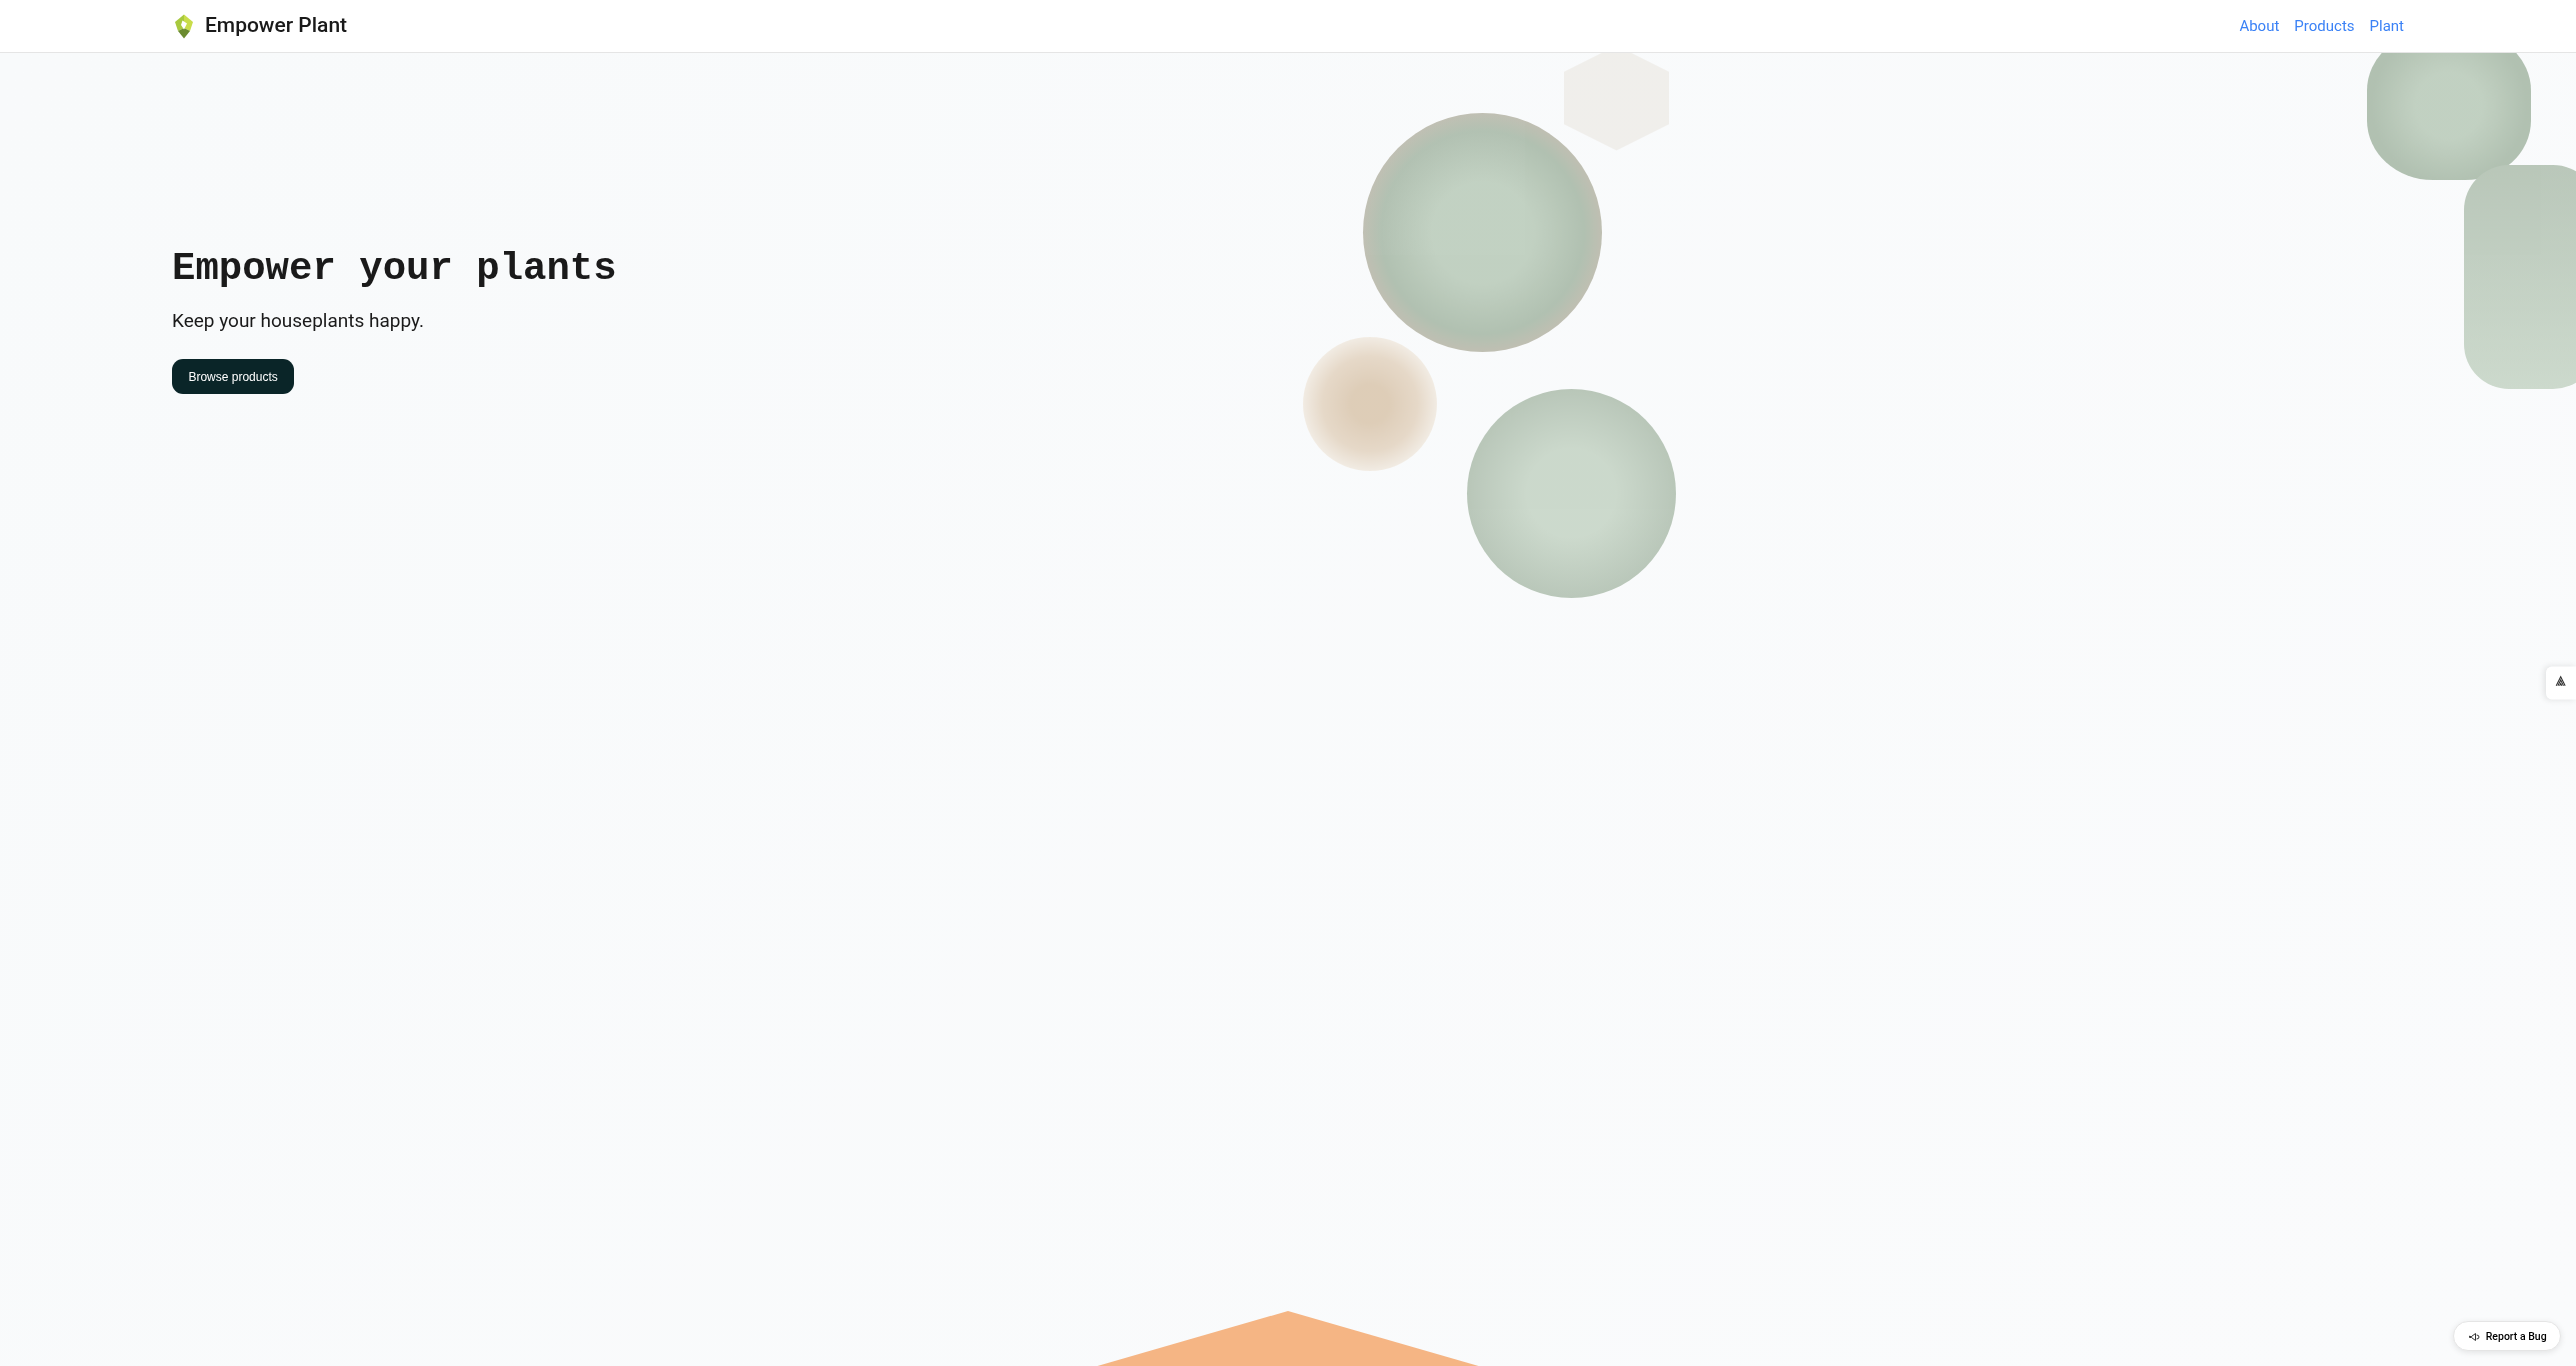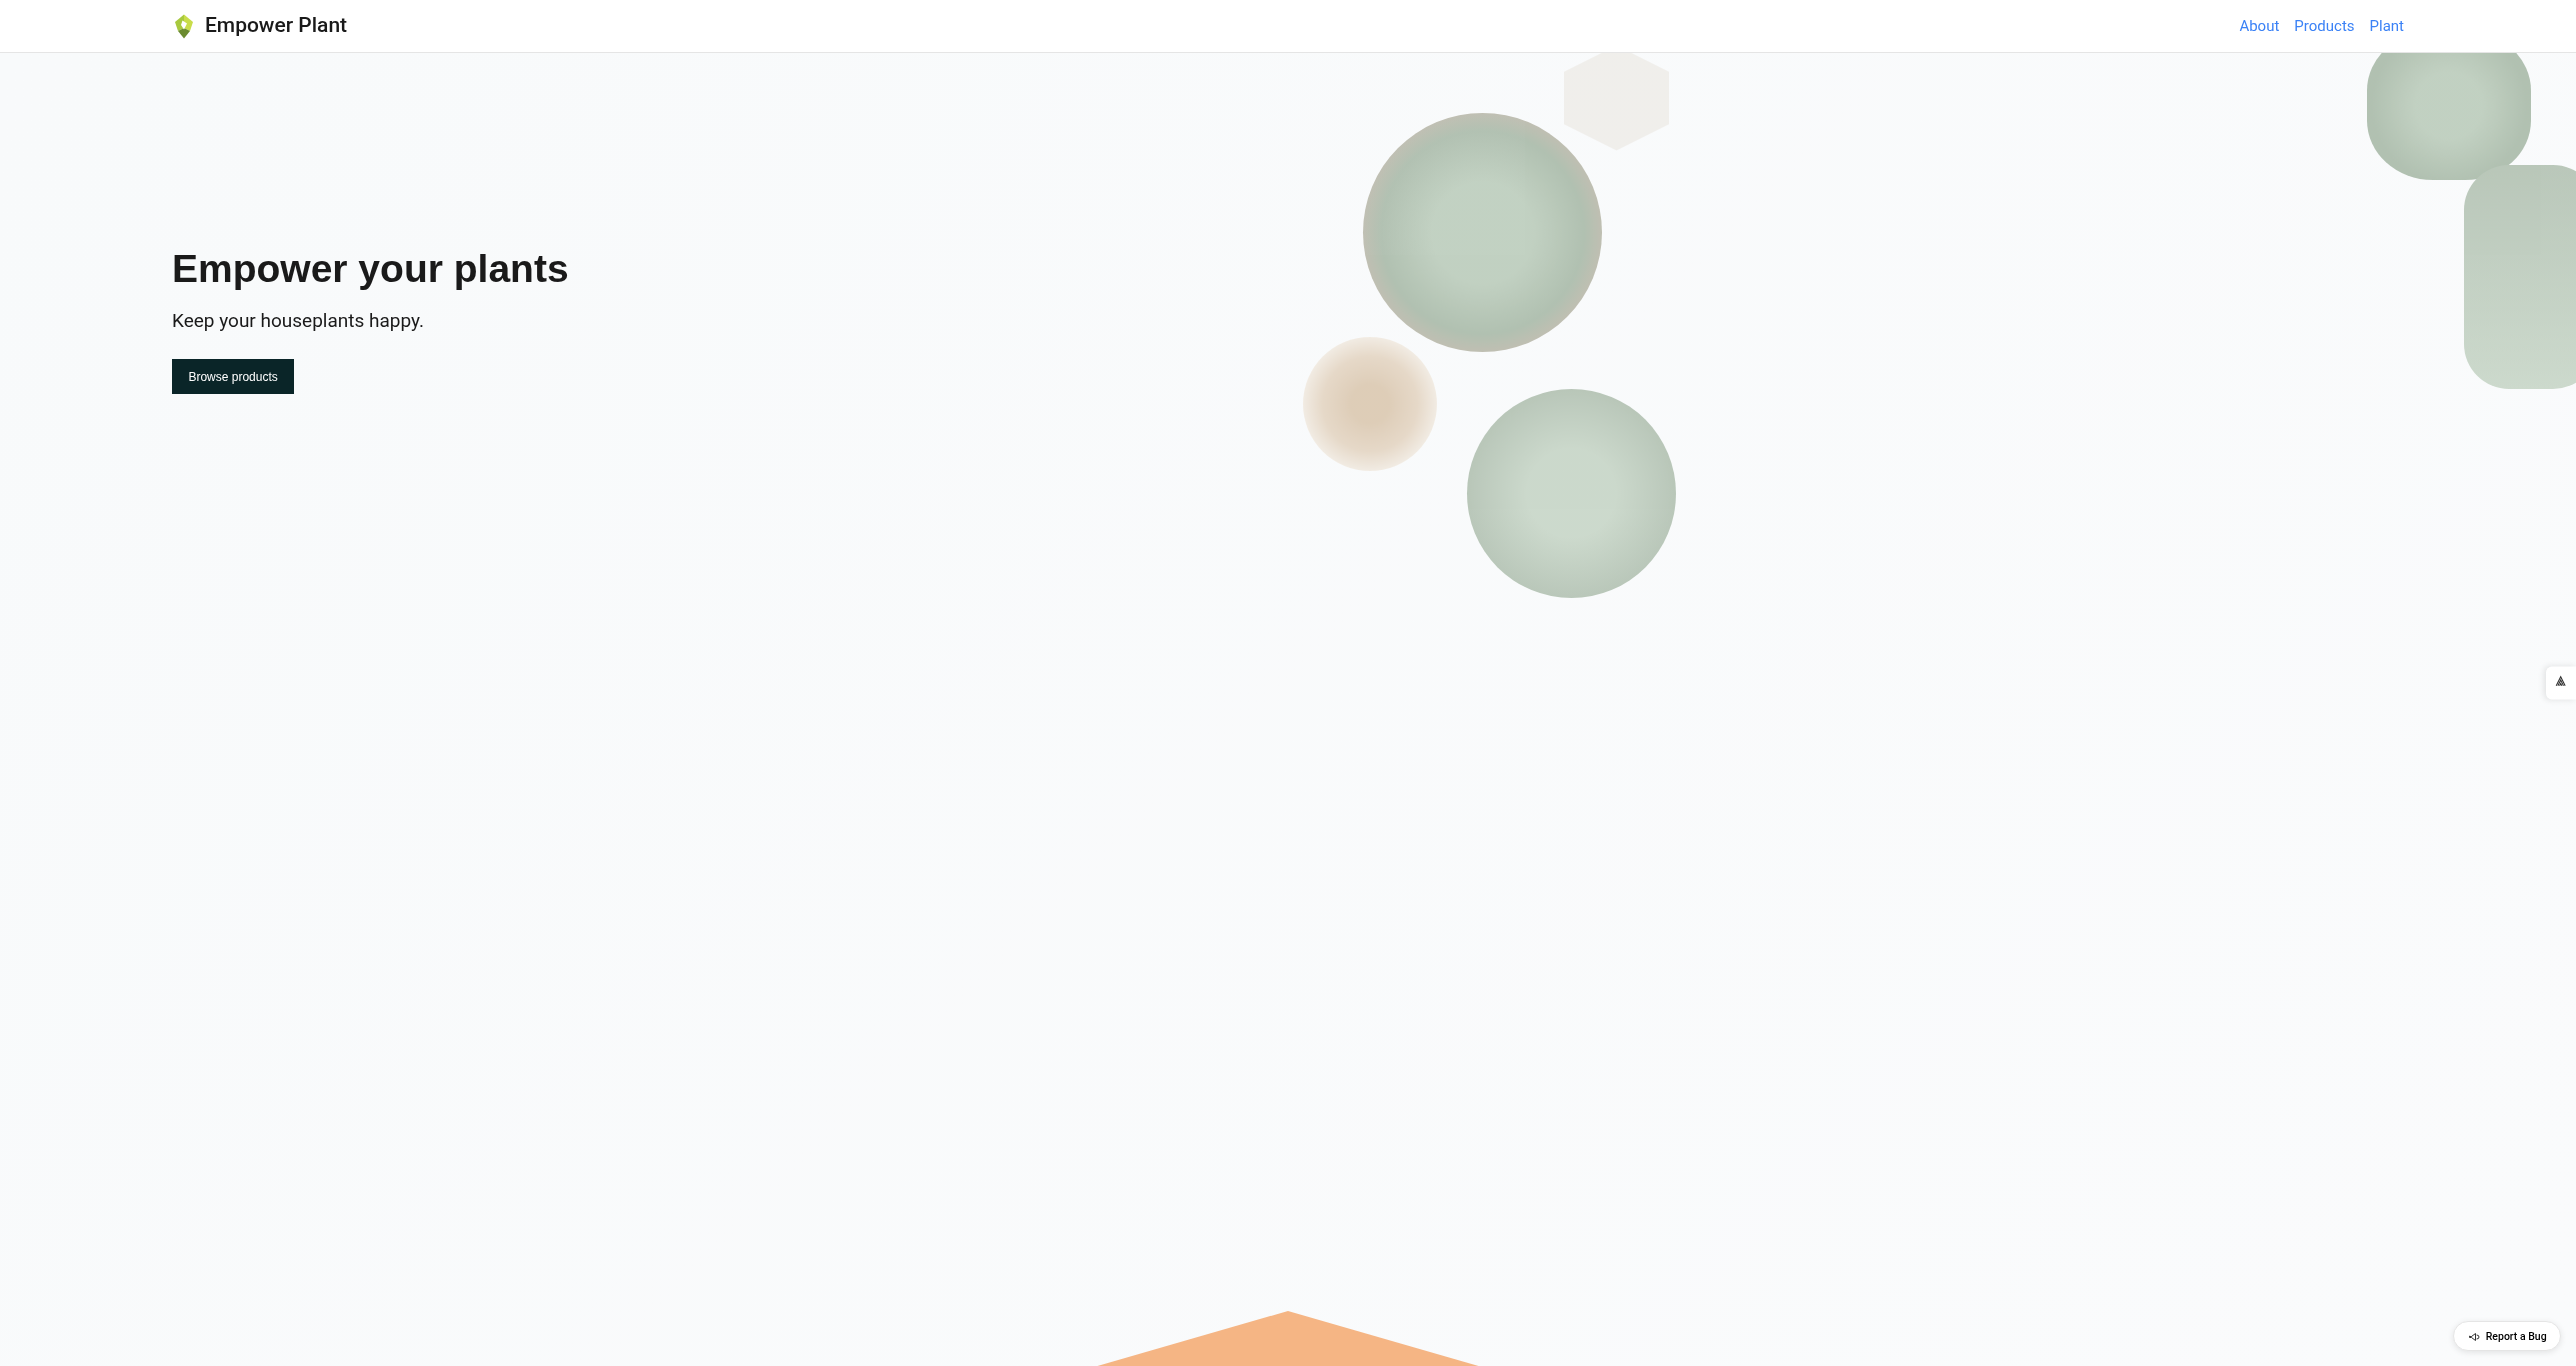--- a/index.html
+++ b/index.html
@@ -136,42 +136,42 @@
     }
     
     .hero-content {
       position: absolute;
       left: 172px;
       top: 194px;
       z-index: 5;
     }
     
     .hero-title {
-      font-family: Liberation Sans, sans-serif;
+      font-family: Liberation Mono, monospace;
       font-size: 39px;
       font-weight: 700;
       color: #1a1a1a;
       margin-bottom: 18px;
       text-align: right;
     }
     
     .hero-subtitle {
       font-size: 19px;
       color: #1a1a1a;
       margin-bottom: 27px;
     }
     
     .cta-button {
       background: #0a2528;
       color: white;
       border: none;
       padding: 10.5px 16.4px;
       font-size: 12px;
       cursor: pointer;
-      border-radius: 0;
+      border-radius: 11px;
     }
     
     .triangle-shape {
       position: absolute;
       bottom: -0.7px;
       left: 50%;
       transform: translateX(-50%);
       width: 0;
       height: 0;
       border-left: 194px solid transparent;

